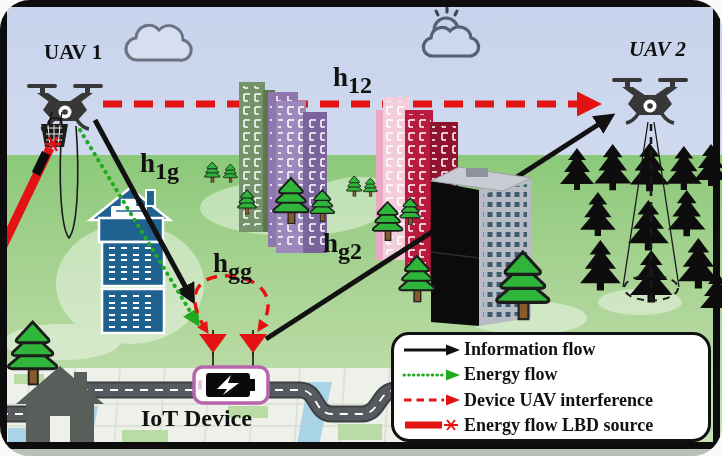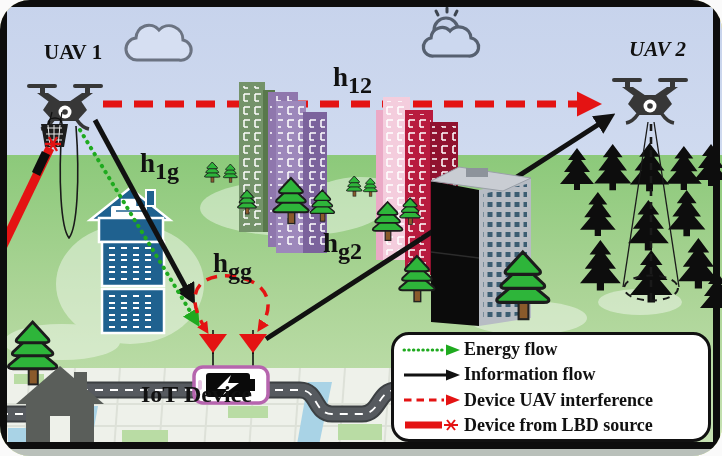--- a/index.html
+++ b/index.html
@@ -293,50 +293,50 @@
 </svg>
 
   <div class="lbl uav-lbl" style="left:44px;top:40px;">UAV 1</div>
   <div class="lbl uav-lbl" style="left:629px;top:37px;font-style:italic;">UAV 2</div>
 
   <div class="lbl chl" style="left:333px;top:62px;"><span>h</span><sub>12</sub></div>
   <div class="lbl chl" style="left:140px;top:148px;"><span>h</span><sub>1g</sub></div>
   <div class="lbl chl" style="left:213px;top:248px;"><span>h</span><sub>gg</sub></div>
   <div class="lbl chl" style="left:323px;top:228px;"><span>h</span><sub>g2</sub></div>
 
-  <div class="lbl iot-lbl" style="left:141px;top:381px;">IoT Device</div>
+  <div class="lbl iot-lbl" style="left:141px;top:405px;">IoT Device</div>
 
   <div class="legend">
+    <div class="legend-row">
+      <svg class="legend-sym" width="62" height="16" viewBox="0 0 62 16">
+        <line x1="2" y1="8" x2="44" y2="8" stroke="#111" stroke-width="2.8"></line>
+        <polygon points="44,2.5 58,8 44,13.5" fill="#111"></polygon>
+      </svg>
+      <span class="legend-txt">Information flow</span>
+    </div>
     <div class="legend-row">
       <svg class="legend-sym" width="62" height="16" viewBox="0 0 62 16">
         <line x1="2" y1="8" x2="42" y2="8" stroke="#1faa1f" stroke-width="3" stroke-linecap="round" stroke-dasharray="0.5 4.2"></line>
         <polygon points="44,2.5 58,8 44,13.5" fill="#1faa1f"></polygon>
       </svg>
       <span class="legend-txt">Energy flow</span>
-    </div>
-    <div class="legend-row">
-      <svg class="legend-sym" width="62" height="16" viewBox="0 0 62 16">
-        <line x1="2" y1="8" x2="44" y2="8" stroke="#111" stroke-width="2.8"></line>
-        <polygon points="44,2.5 58,8 44,13.5" fill="#111"></polygon>
-      </svg>
-      <span class="legend-txt">Information flow</span>
     </div>
     <div class="legend-row">
       <svg class="legend-sym" width="62" height="16" viewBox="0 0 62 16">
         <line x1="2" y1="8" x2="42" y2="8" stroke="#e41313" stroke-width="3" stroke-dasharray="7.5 5"></line>
         <polygon points="44,2.5 58,8 44,13.5" fill="#e41313"></polygon>
       </svg>
       <span class="legend-txt">Device UAV interference</span>
     </div>
     <div class="legend-row">
       <svg class="legend-sym" width="62" height="16" viewBox="0 0 62 16">
         <line x1="3" y1="8" x2="40" y2="8" stroke="#e41313" stroke-width="7"></line>
         <g stroke="#e41313" stroke-width="2">
           <line x1="42" y1="8" x2="56" y2="8"></line>
           <line x1="45" y1="3" x2="53" y2="13"></line>
           <line x1="53" y1="3" x2="45" y2="13"></line>
         </g>
       </svg>
-      <span class="legend-txt">Device from LBD source</span>
+      <span class="legend-txt">Energy flow LBD source</span>
     </div>
   </div>
 
 </div>
 
 </body></html>

